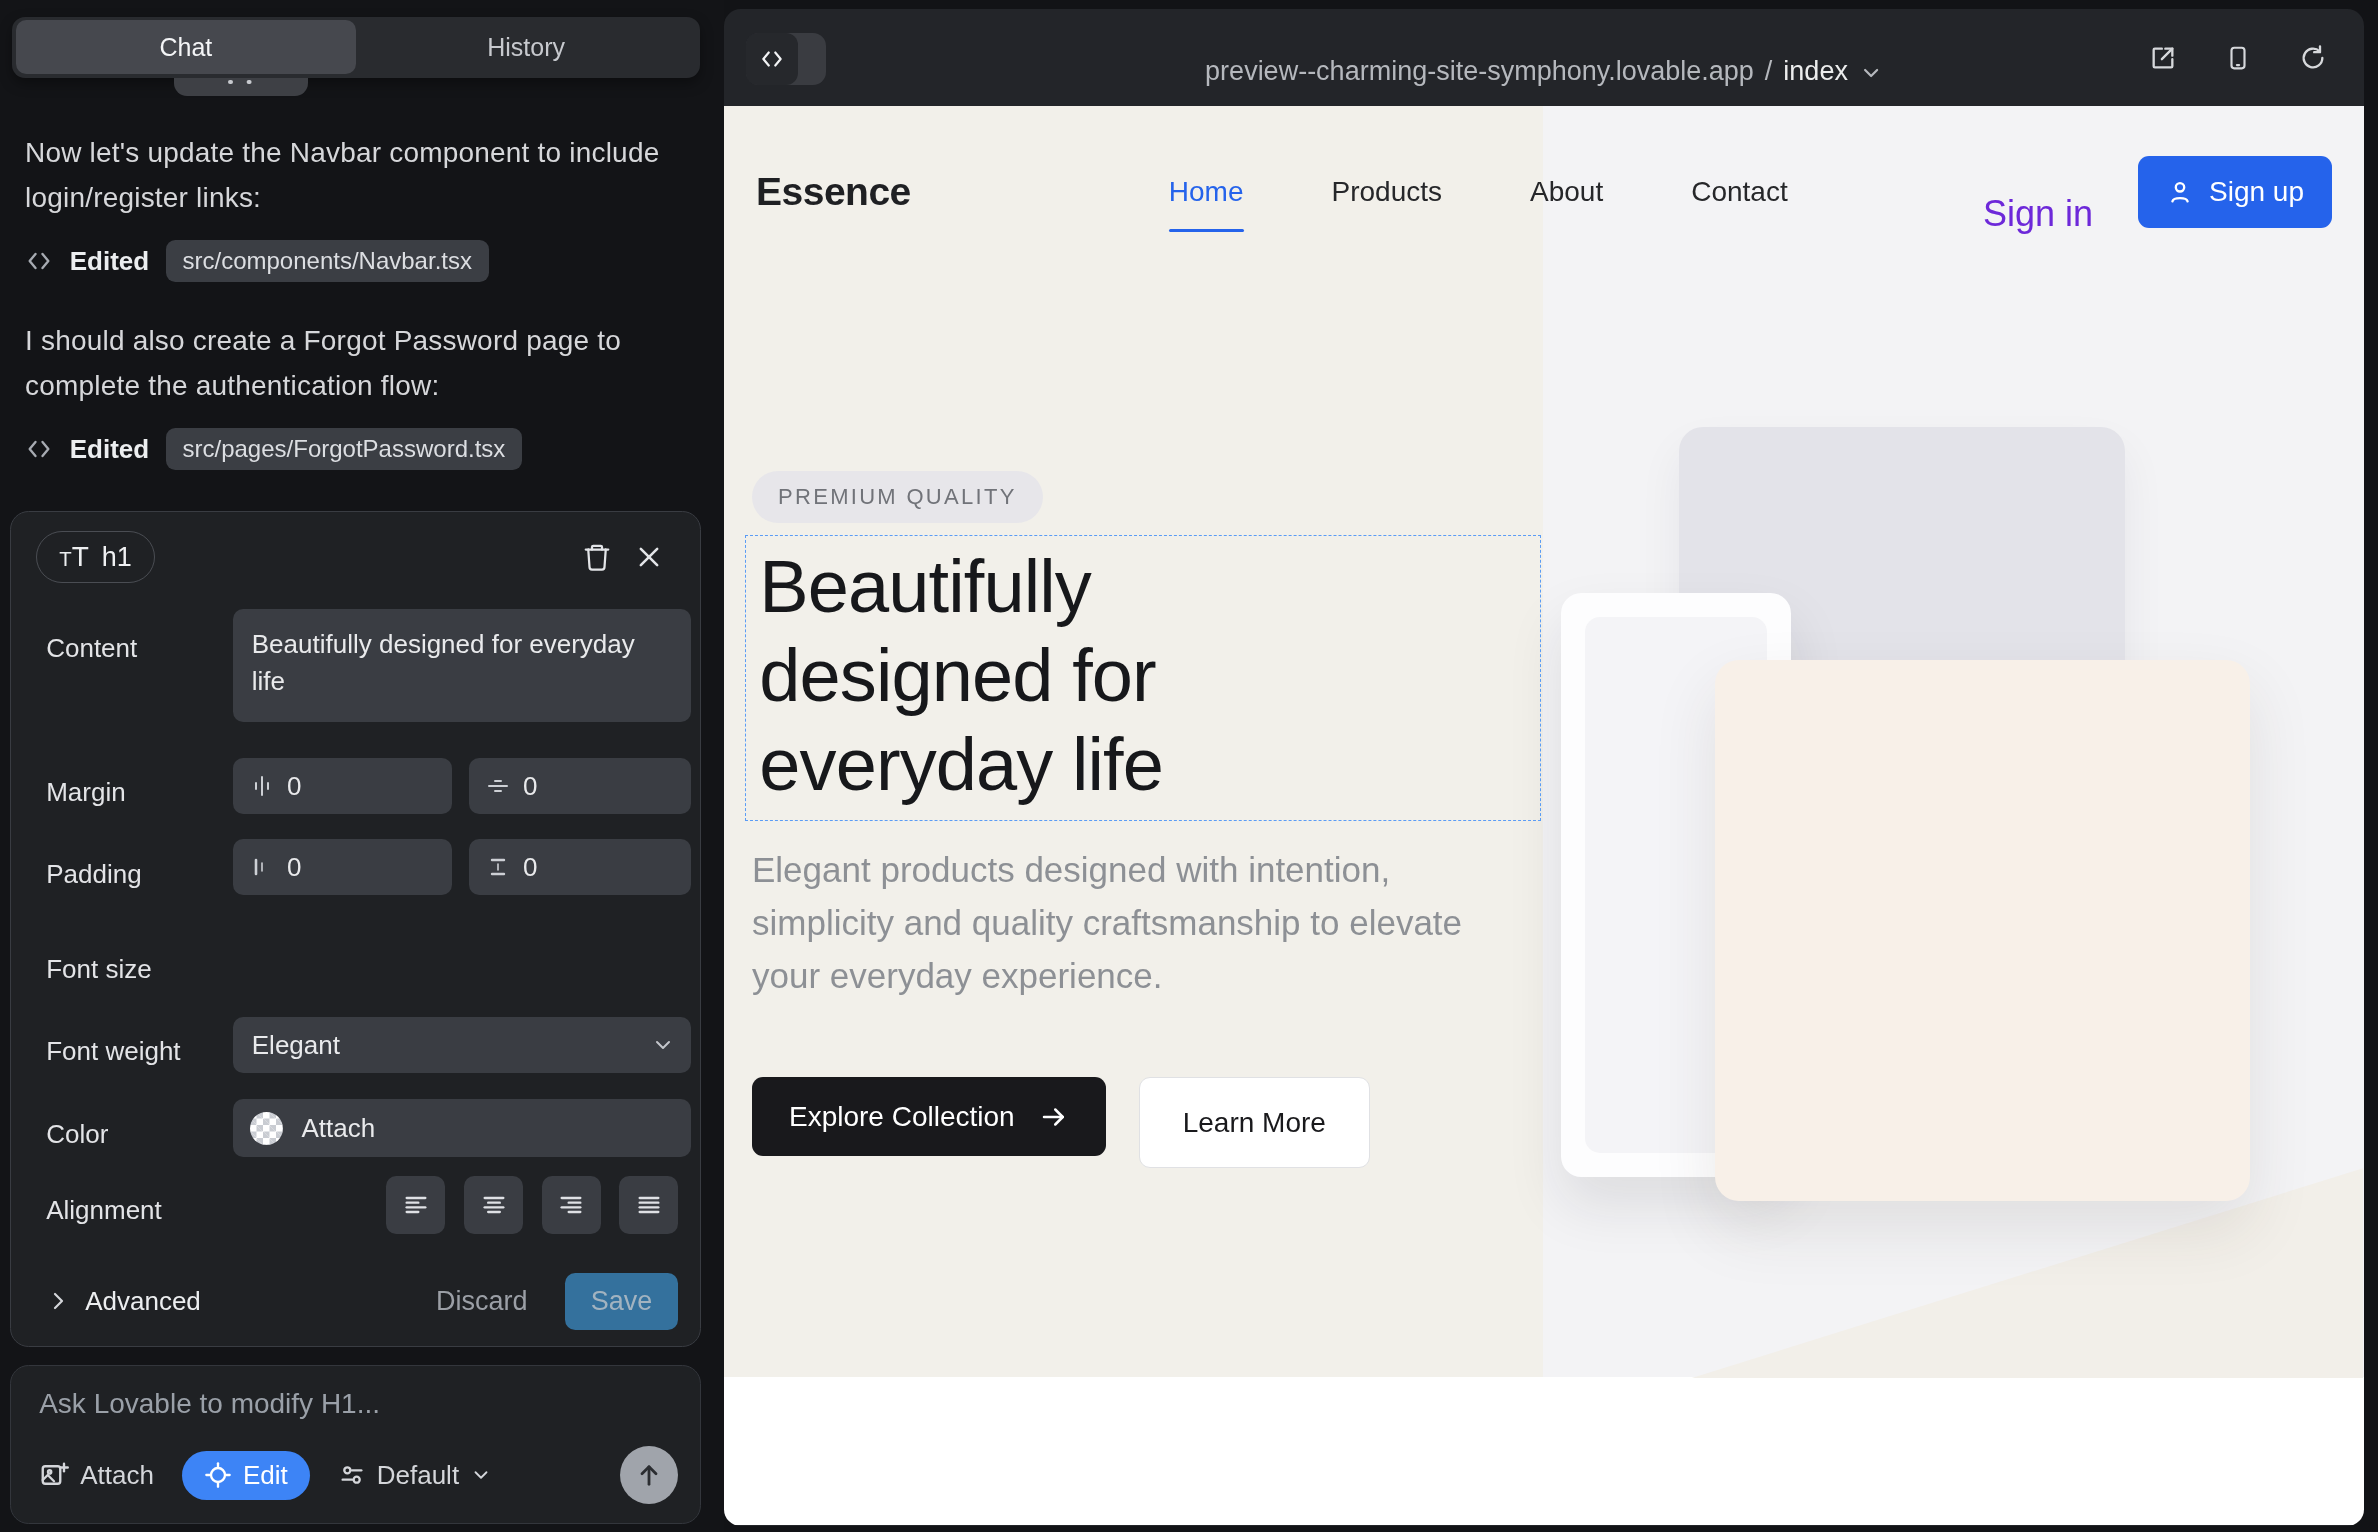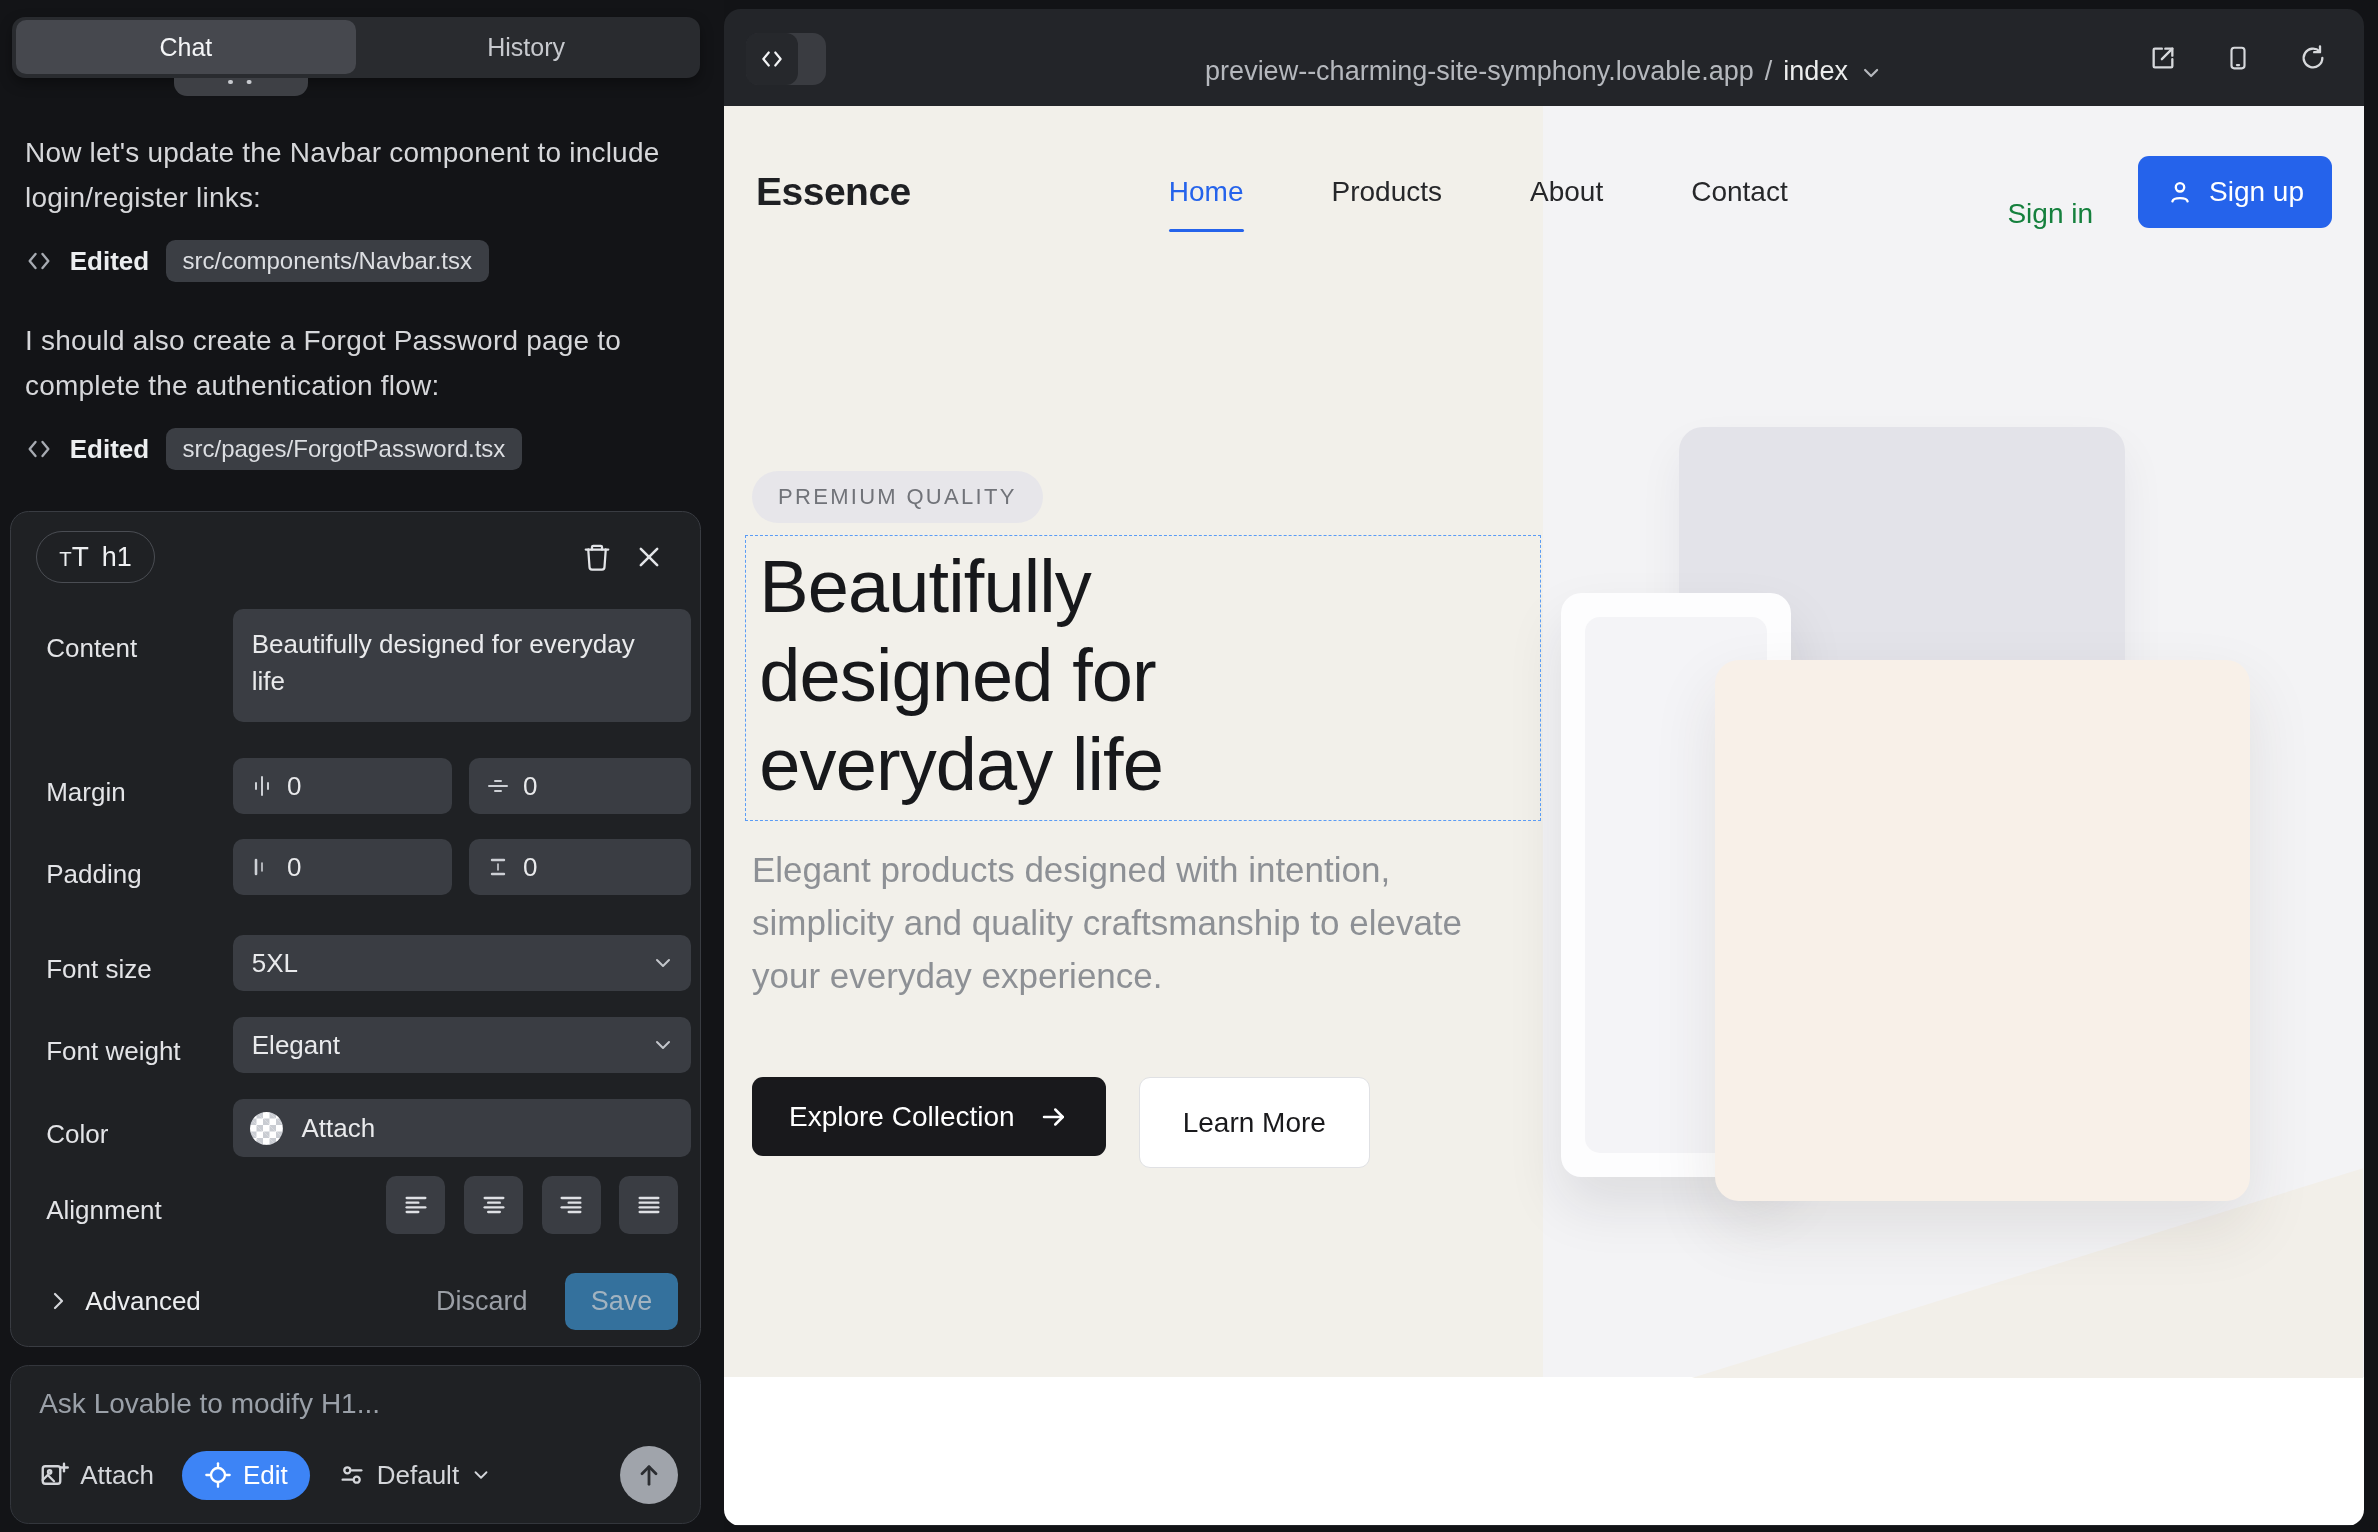--- a/index.html
+++ b/index.html
@@ -91,21 +91,21 @@
   .shape-card-inner { position:absolute; left:24px; top:24px; right:24px; bottom:24px; border-radius:15px; background:#f4f4f7; }
   .shape-cream { position:absolute; left:991px; top:554px; width:535px; height:541px; border-radius:24px; background:#f8f0e8; box-shadow:0 28px 65px rgba(60,50,40,.10); }
 
   .navbar { position:absolute; left:0; top:0; width:1640px; height:172px; display:flex; align-items:center; padding:0 32px; }
   .logo { font-size:39px; font-weight:700; color:#1f2023; letter-spacing:-0.5px; }
   .nav-links { display:flex; gap:88px; margin-left:258px; align-items:center; }
   .nav-link { font-size:28px; color:#26272a; cursor:pointer; position:relative; }
   .nav-link.active { color:#2563eb; }
   .nav-link.active::after { content:""; position:absolute; left:0; right:0; bottom:-24px; height:3.7px; background:#2563eb; border-radius:1.9px; }
   .nav-right { margin-left:auto; display:flex; align-items:center; gap:45px; }
-  .signin { font-size:28px; color:#15803d; cursor:pointer;margin-top:44px; }
+  .signin { font-size:36px; color:#6d28d9; cursor:pointer;margin-top:44px; }
   .signup { display:flex; align-items:center; gap:15px; background:#2563eb; color:#fff; font-size:28px; border-radius:11px; height:72px; padding:0 28px; cursor:pointer; }
 
   .badge { position:absolute; left:28px; top:365px; background:#e7e6ea; border-radius:927px; padding:13px 26px; font-size:22px; letter-spacing:2.3px; color:#717379; font-weight:500; }
   .selection { position:absolute; left:21.3px; top:429px; width:796px; height:286px; border:1.9px dashed #5b9cf5; cursor:pointer; }
   .hero-h1 { position:absolute; left:13px; top:5.6px; width:557px; font-size:74px; line-height:89px; font-weight:500; color:#17181b; letter-spacing:-0.9px; }
   .hero-p { position:absolute; left:28px; top:737px; width:751px; font-size:35px; line-height:53px; color:#8d9095; }
   .hero-ctas { position:absolute; left:28px; top:971px; display:flex; gap:33px; }
   .cta-dark { display:flex; align-items:center; gap:24px; background:#19191c; color:#fff; font-size:28px; font-weight:500; border-radius:11px; padding:0 37px; height:79px; cursor:pointer; }
   .cta-light { display:flex; align-items:center; background:#ffffff; color:#19191c; font-size:28px; font-weight:500; border-radius:11px; border:1.9px solid #e0e1e4; padding:0 43px; height:91px; cursor:pointer; }
 
@@ -220,28 +220,20 @@
           <svg width="24" height="24" viewBox="0 0 24 24" fill="none" stroke="currentColor" stroke-width="2.4" stroke-linecap="round">
               <line x1="6" y1="5" x2="18" y2="5"></line>
               <line x1="6" y1="19" x2="18" y2="19"></line>
               <line x1="12" y1="9" x2="12" y2="15" stroke-width="1.6"></line>
             </svg>
         </span>
         <span>0</span>
       </div>
 
       <div class="ed-label" style="top:442px;">Font size</div>
-      <div class="field fullw select" style="top:423px; height:56px;">
-        <span class="val">5XL</span>
-        <span class="chev">
-          <svg width="24" height="24" viewBox="0 0 24 24" fill="none" stroke="currentColor" stroke-width="2" stroke-linecap="round" stroke-linejoin="round">
-              <polyline points="6 9 12 15 18 9"></polyline>
-            </svg>
-        </span>
-      </div>
 
       <div class="ed-label" style="top:524px;">Font weight</div>
       <div class="field fullw select" style="top:505px; height:56px;">
         <span class="val">Elegant</span>
         <span class="chev">
           <svg width="24" height="24" viewBox="0 0 24 24" fill="none" stroke="currentColor" stroke-width="2" stroke-linecap="round" stroke-linejoin="round">
               <polyline points="6 9 12 15 18 9"></polyline>
             </svg>
         </span>
       </div>

